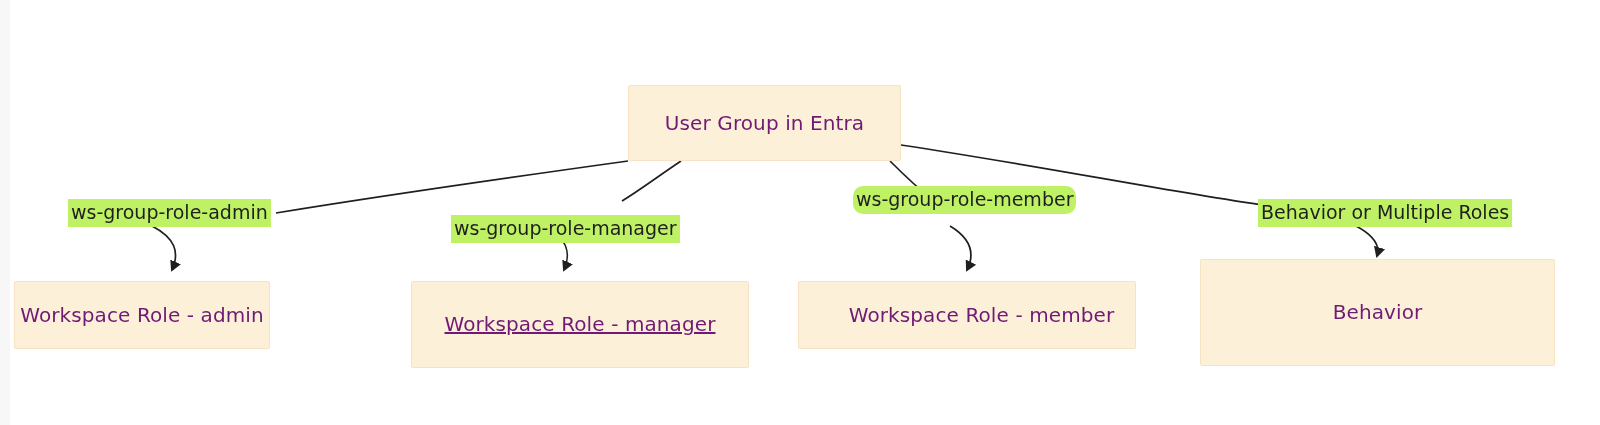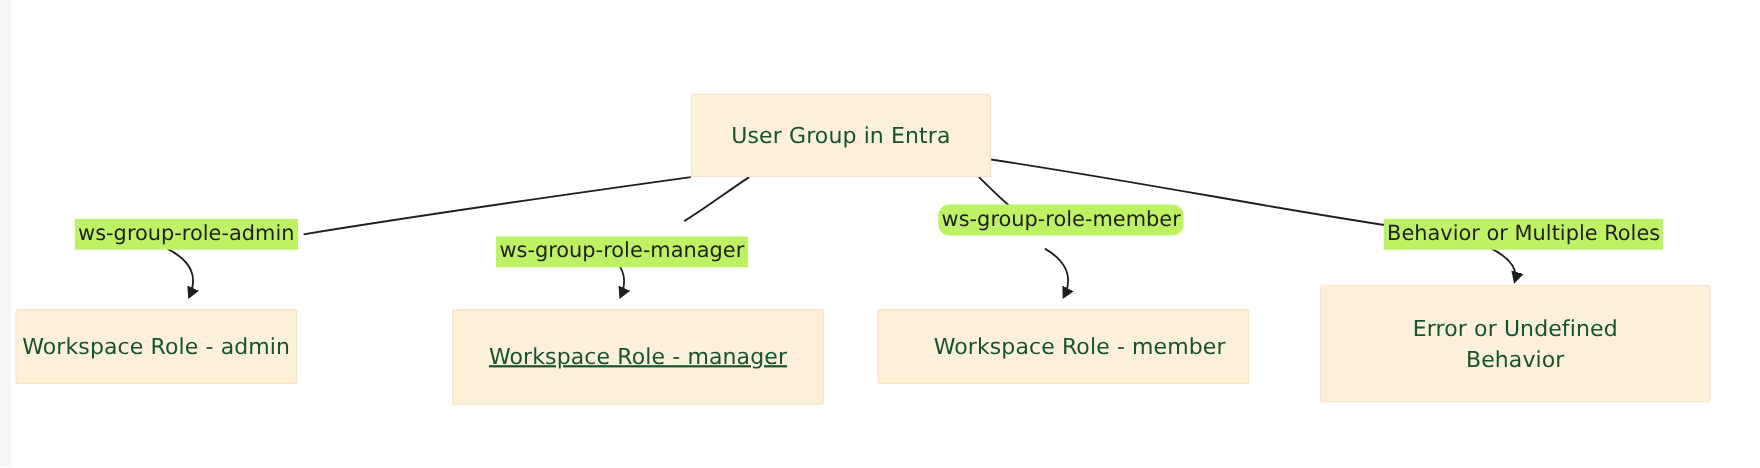--- a/index.html
+++ b/index.html
@@ -34,21 +34,21 @@
   .node {
     position: absolute;
     box-sizing: border-box;
     background: #fdf0d9;
     border: 1px solid #f5e3c3;
     border-radius: 2px;
     display: flex;
     align-items: center;
     justify-content: center;
     text-align: center;
-    color: #14532d;
+    color: #701a75;
     font-size: 20px;
     line-height: 1.45;
     letter-spacing: 0.1px;
   }
   .edge-label {
     position: absolute;
     background: #bef264;
     color: #1f1f1f;
     font-size: 19px;
     line-height: 1.25;
@@ -114,17 +114,16 @@
 
   <div class="node" style="left:411px; top:281px; width:338px; height:87px;text-decoration:underline;">
     <span>Workspace Role - manager</span>
   </div>
 
   <div class="node" style="left:798px; top:281px; width:338px; height:68px;padding-left:29px;">
     <span>Workspace Role - member</span>
   </div>
 
   <div class="node" style="left:1200px; top:259px; width:355px; height:107px; flex-direction:column;">
-    <span>Error or Undefined</span>
     <span>Behavior</span>
   </div>
 
 </div>
 
 </body></html>

